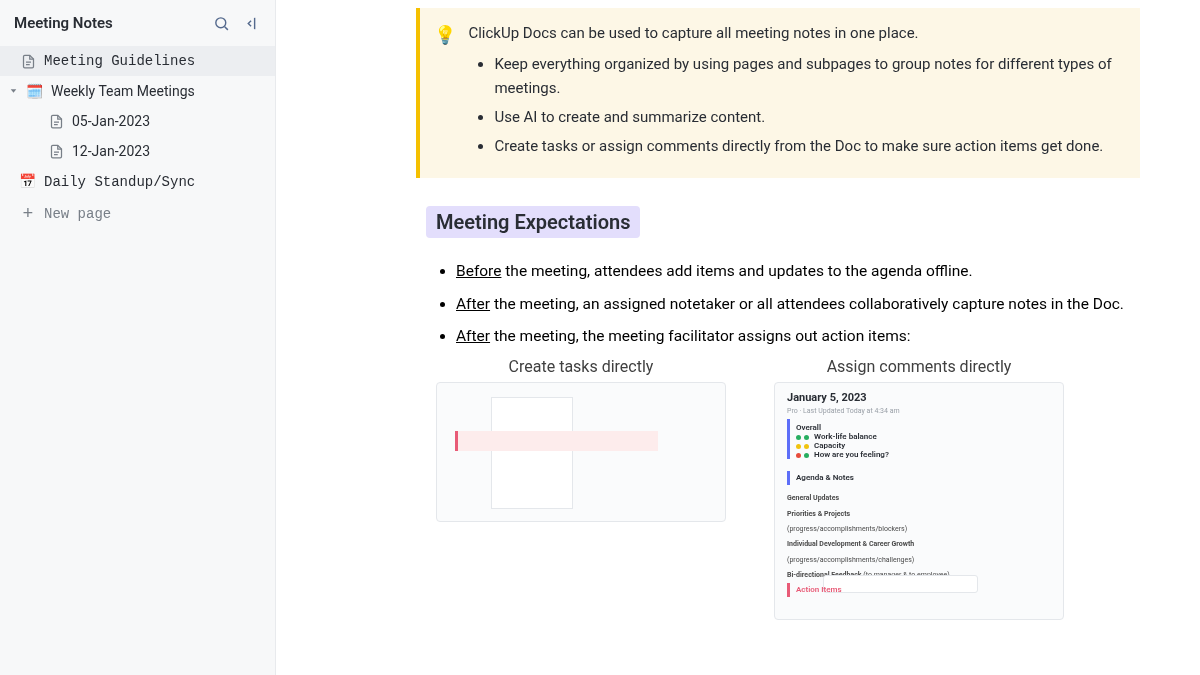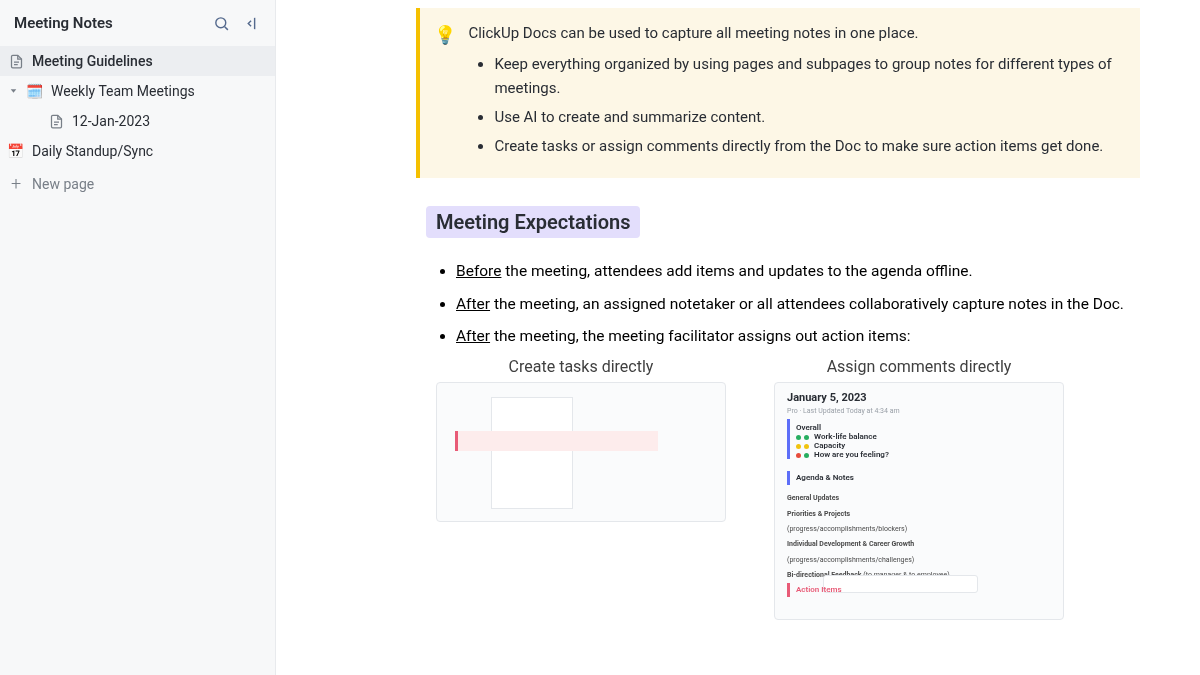--- a/index.html
+++ b/index.html
@@ -51,21 +51,22 @@
   font-size: 14px;
   cursor: pointer;
   gap: 8px;
   color: #292d34;
 }
 .nav-item.active {
   background: #eceef1;
   font-weight: 500;
 }
 .nav-item.level0 {
-  padding-left: 8px;
+  padding-left: 20px;
+  font-family: Liberation Mono, monospace;
 }
 .nav-item.group {
   padding-left: 8px;
 }
 .nav-item.level1 {
   padding-left: 48px;
 }
 .chevron {
   width: 11px;
   color: #787f88;
@@ -256,20 +257,31 @@
   <div class="nav-item group">
     <span class="chevron">
       <svg width="11" height="11" viewBox="0 0 24 24" fill="#787f88">
           <polygon points="6 9 18 9 12 17"></polygon>
         </svg>
     </span>
     <span class="emoji-icon">🗓️</span>
     <span>Weekly Team Meetings</span>
   </div>
 
+  <div class="nav-item level1">
+    <span class="doc-icon">
+      <svg width="15" height="15" viewBox="0 0 24 24" fill="none" stroke="currentColor" stroke-width="2">
+          <path d="M14 2H6a2 2 0 0 0-2 2v16a2 2 0 0 0 2 2h12a2 2 0 0 0 2-2V8z"></path>
+          <polyline points="14 2 14 8 20 8"></polyline>
+          <line x1="8" y1="13" x2="16" y2="13"></line>
+          <line x1="8" y1="17" x2="14" y2="17"></line>
+        </svg>
+    </span>
+    <span>05-Jan-2023</span>
+  </div>
 
   <div class="nav-item level1">
     <span class="doc-icon">
       <svg width="15" height="15" viewBox="0 0 24 24" fill="none" stroke="currentColor" stroke-width="2">
           <path d="M14 2H6a2 2 0 0 0-2 2v16a2 2 0 0 0 2 2h12a2 2 0 0 0 2-2V8z"></path>
           <polyline points="14 2 14 8 20 8"></polyline>
           <line x1="8" y1="13" x2="16" y2="13"></line>
           <line x1="8" y1="17" x2="14" y2="17"></line>
         </svg>
     </span>

